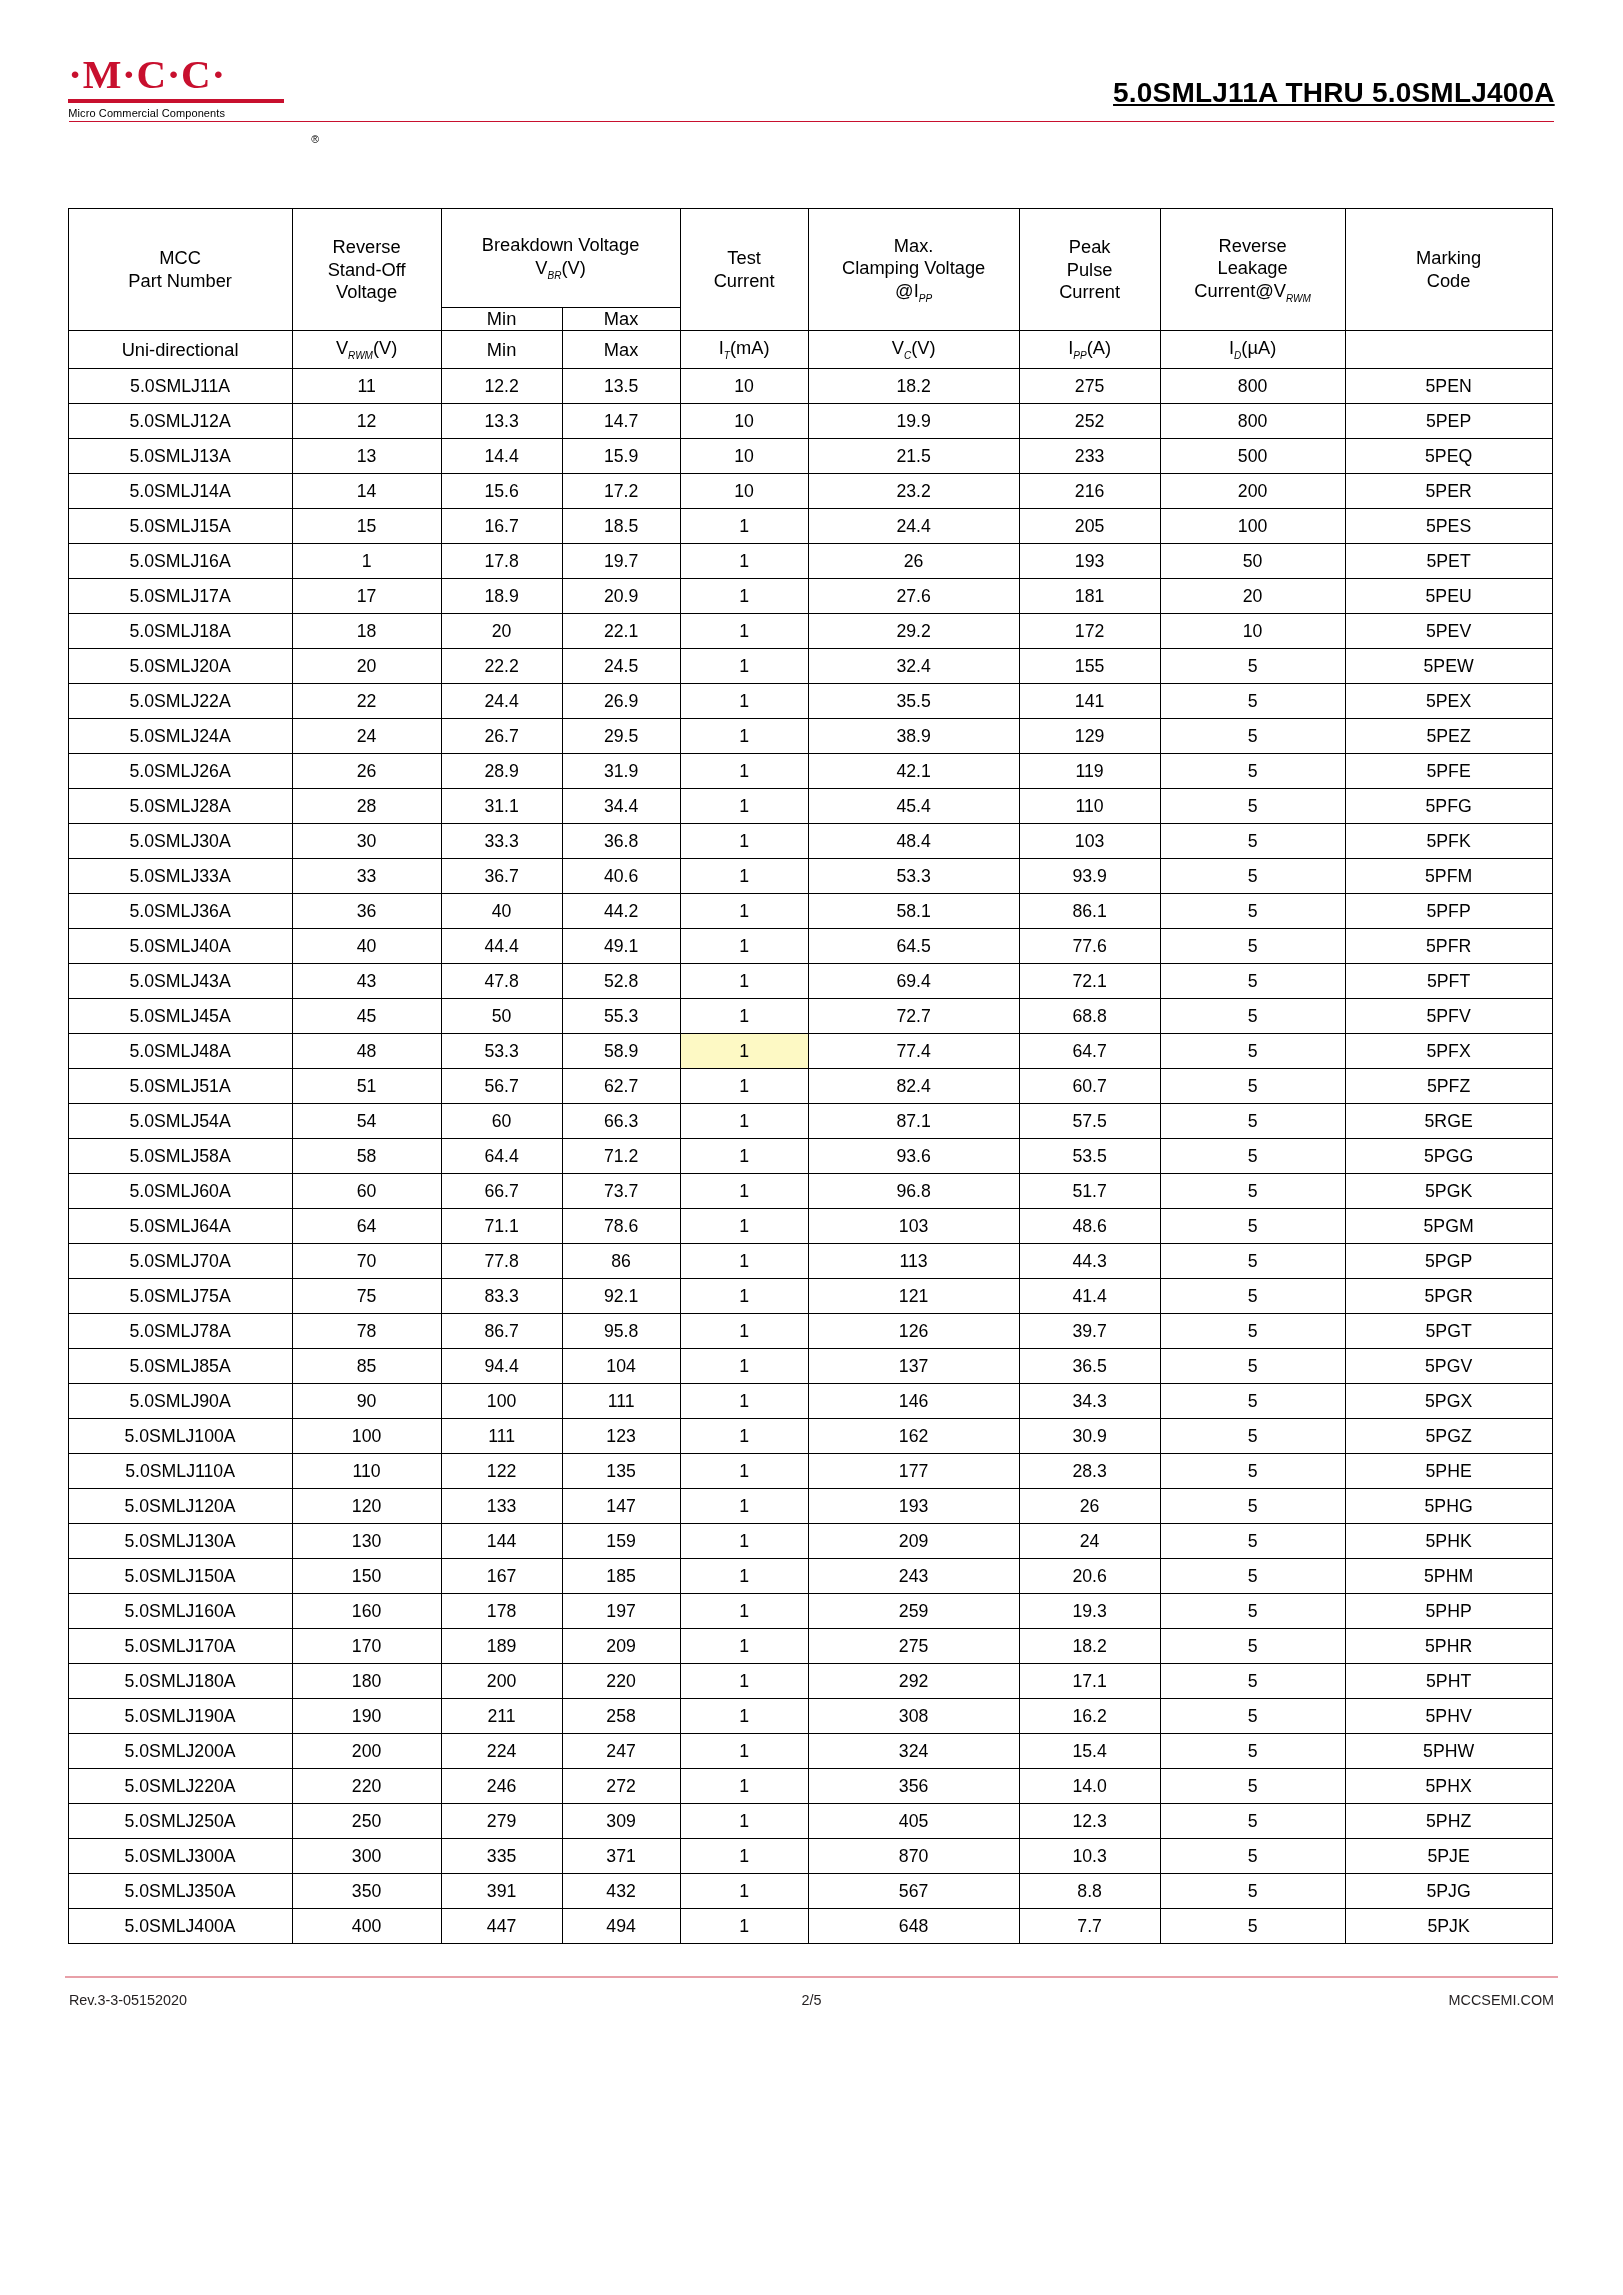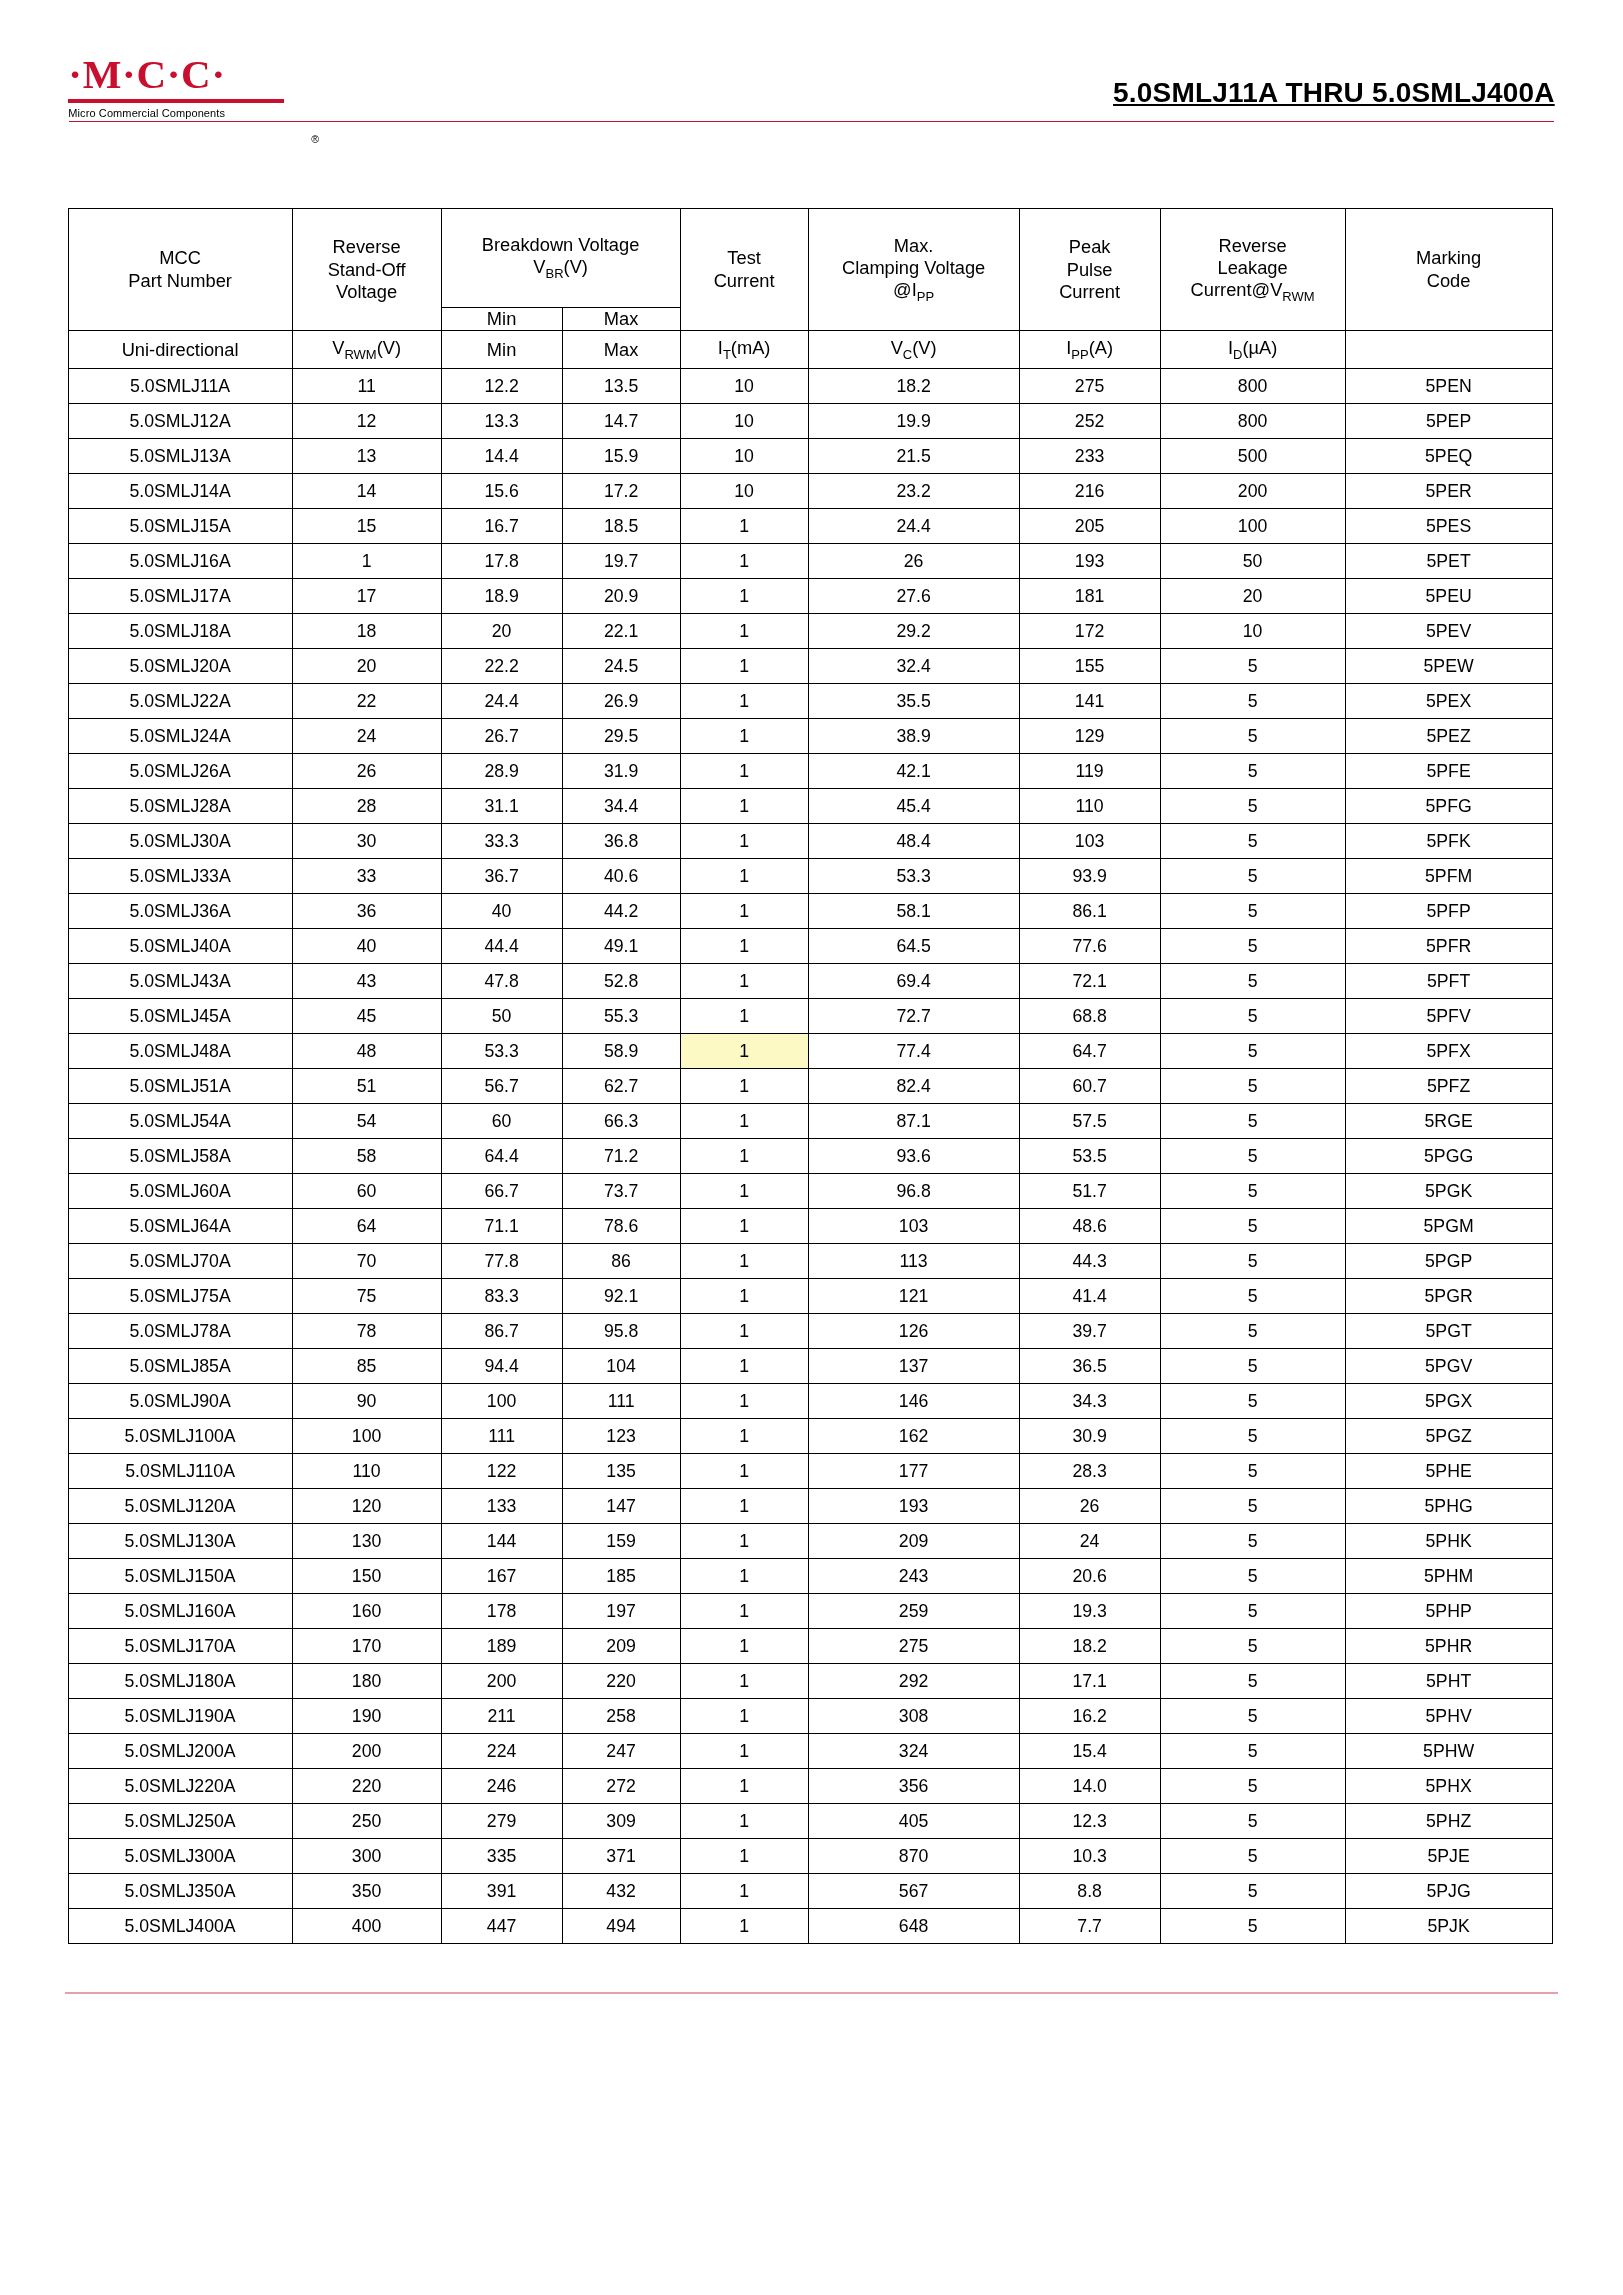--- a/index.html
+++ b/index.html
@@ -106,22 +106,23 @@
   table.spec thead th {
     height: 98px;
     font-size: 18.3px;
     vertical-align: middle;
   }
   tr.units td {
     height: 37px;
     font-size: 18.3px;
   }
   .sub {
-    font-size: 13px;
+    font-size: 10px;
     vertical-align: sub;
+    font-style: italic;
   }
   .multi {
     display: block;
   }
   
   col.c0 { width: 224px; }
   col.c1 { width: 149px; }
   col.c2 { width: 121px; }
   col.c3 { width: 118px; }
   col.c4 { width: 128px; }
@@ -743,16 +744,21 @@
             <td>7.7</td>
             <td>5</td>
             <td>5PJK</td>
           </tr>
         </tbody>
     </table>
   </div>
 
   <div class="footer">
     <div class="footer-rule"></div>
+    <div class="footer-row">
+      <div class="footer-left">Rev.3-3-05152020</div>
+      <div class="footer-center">2/5</div>
+      <div class="footer-right">MCCSEMI.COM</div>
+    </div>
   </div>
 
 </div>
 
 
 </body></html>

